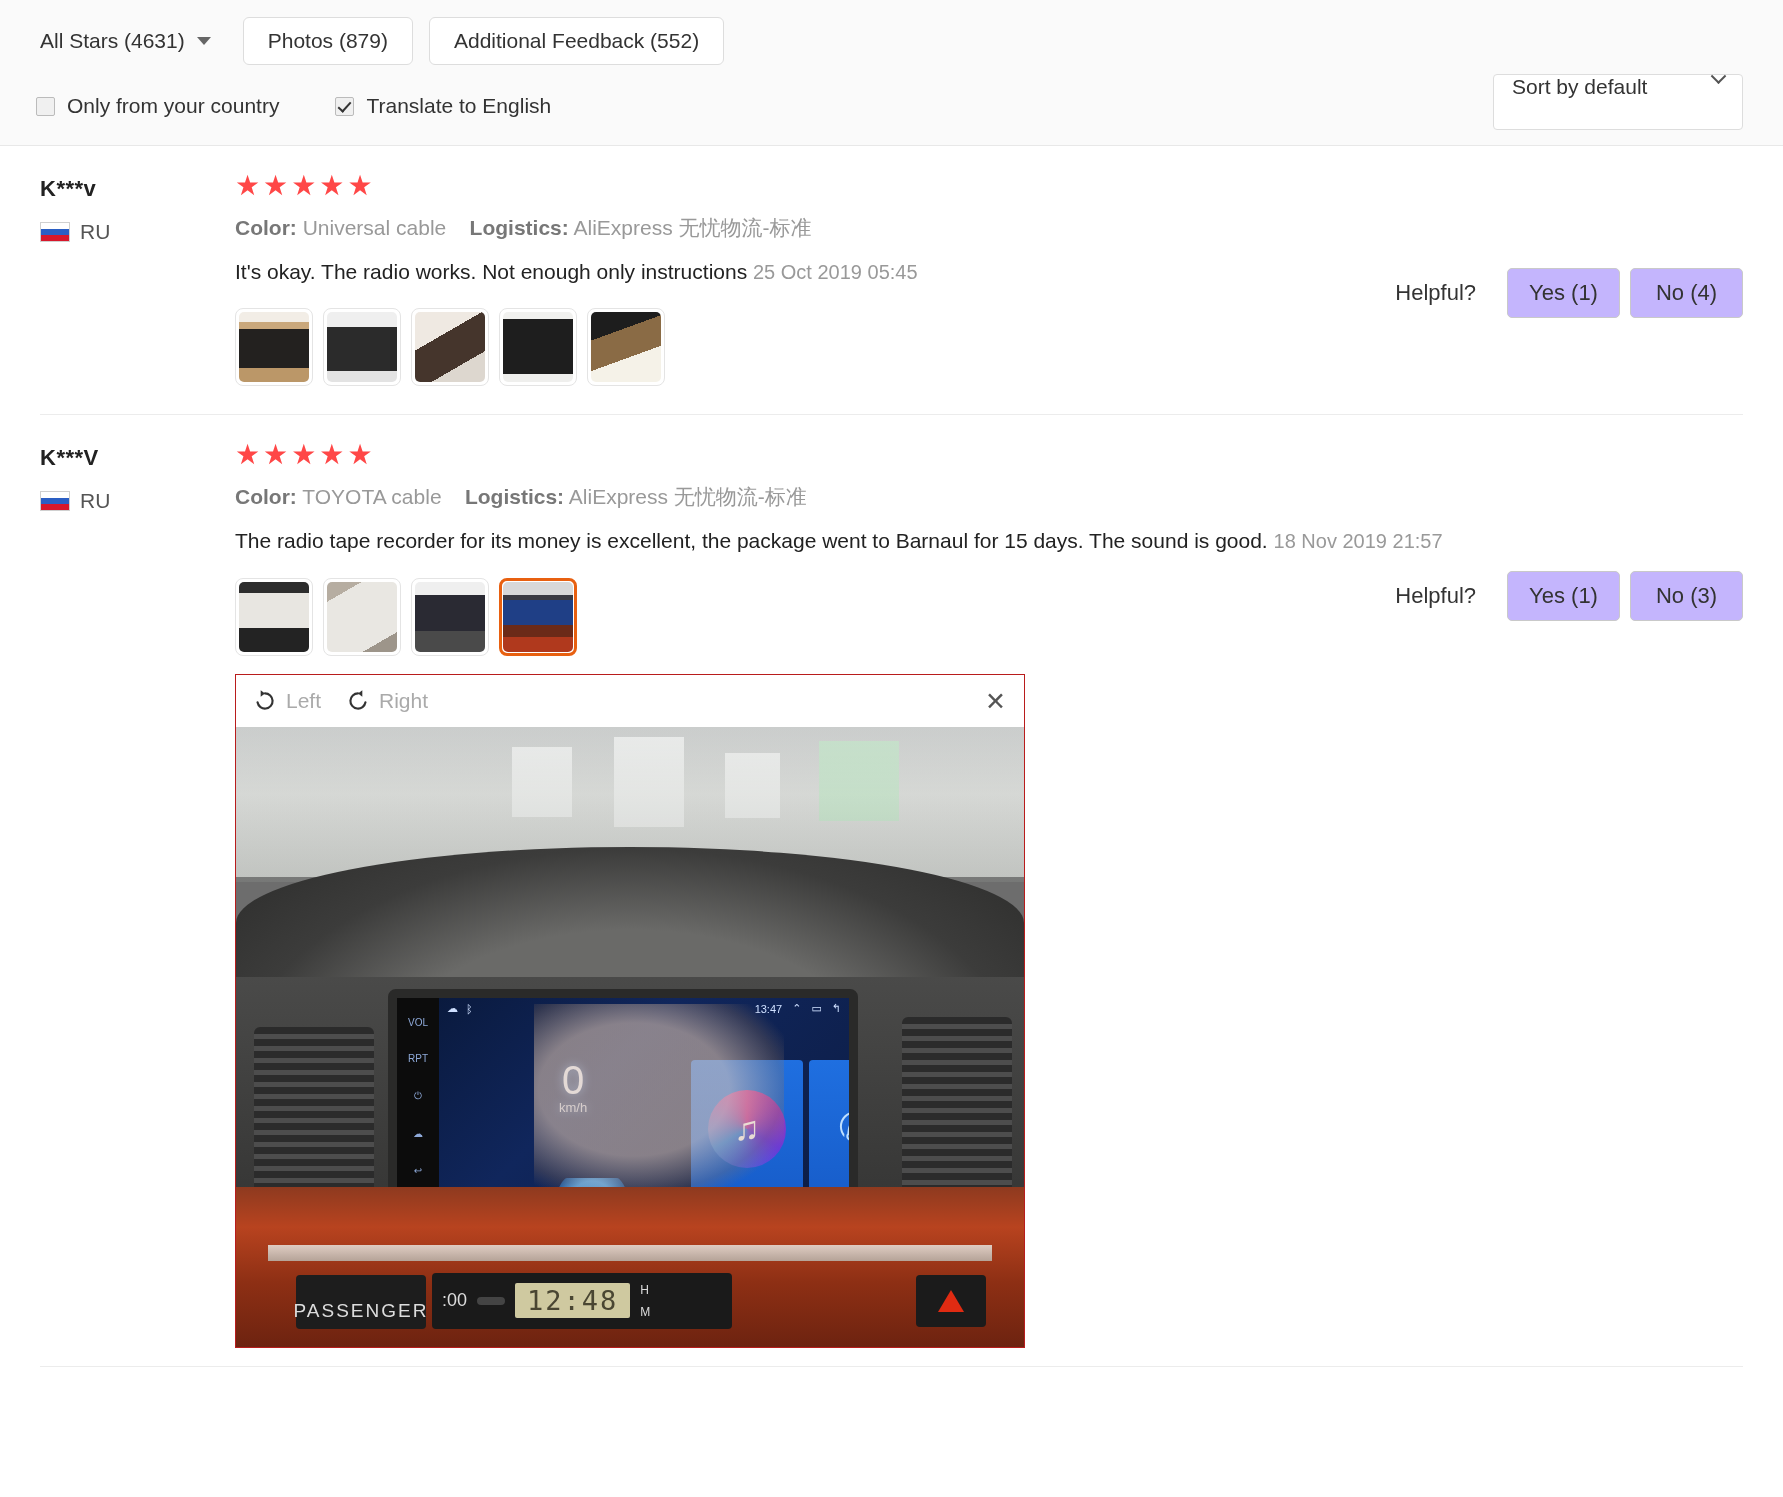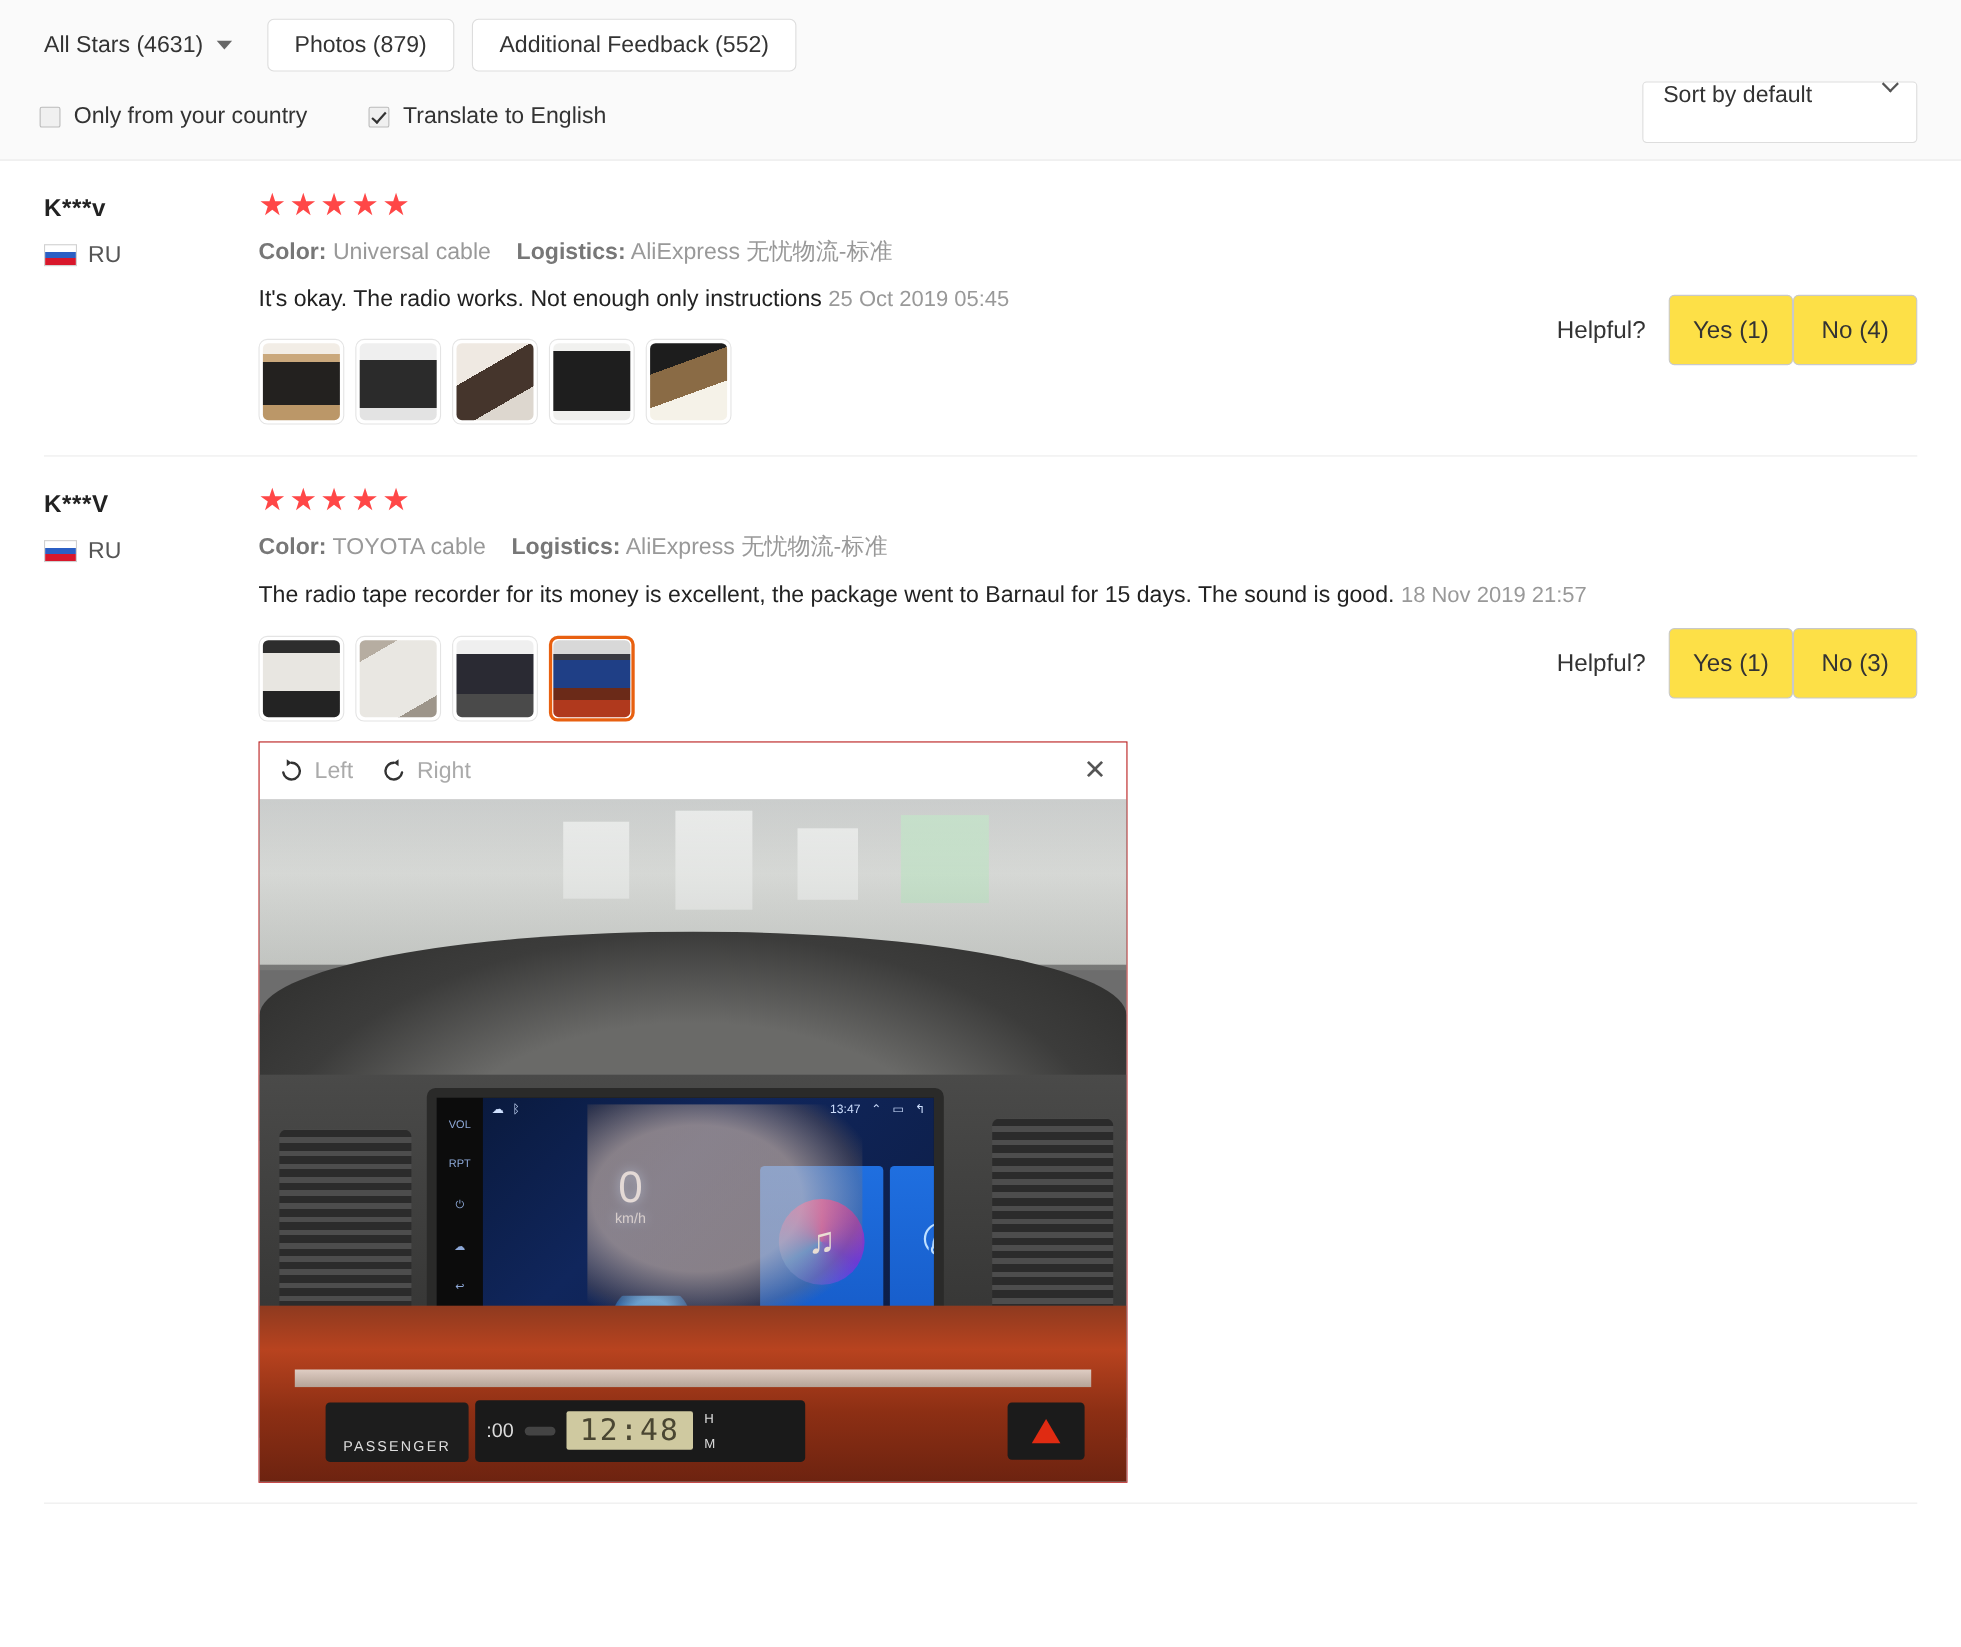--- a/index.html
+++ b/index.html
@@ -241,26 +241,27 @@
     gap: 0;
   }
   .helpful-label {
     font-size: 22px;
     color: #333;
     margin-right: 21px;
   }
   .hbtn {
     border: 1px solid #c9c9c9;
     border-radius: 5px;
-    background: #fde047;
+    background: #c4b5fd;
     min-width: 113px;
-    height: 64px;
+    height: 50px;
     font-size: 22px;
     color: #333;
     cursor: pointer;
+    margin-left: 10px;
     display: flex;
     align-items: center;
     justify-content: center;
     font-family: "Liberation Sans", sans-serif;
   }
 
   
   .viewer {
     margin: 18px 0 0 235px;
     width: 790px;
@@ -424,21 +425,21 @@
   }
   .lcd {
     background: #cfc9a0; color: #4a4632;
     font-family: "DejaVu Sans Mono", monospace;
     font-size: 27px; letter-spacing: 2px;
     padding: 2px 12px; border-radius: 2px;
   }
   .passenger {
     position: absolute; left: 60px; bottom: 18px;
     width: 130px; height: 54px; background: #1d1d1d; border-radius: 4px;
-    color: #ddd; font-size: 13px; letter-spacing: 2px;
+    color: #ddd; font-size: 19px; letter-spacing: 2px;
     display: flex; align-items: flex-end; justify-content: center; padding-bottom: 7px;
   }
   .hazard {
     position: absolute; right: 38px; bottom: 20px;
     width: 70px; height: 52px; background: #1b1b1b; border-radius: 4px;
     display: flex; align-items: center; justify-content: center;
   }
   .hazard-tri {
     width: 0; height: 0;
     border-left: 13px solid transparent;

